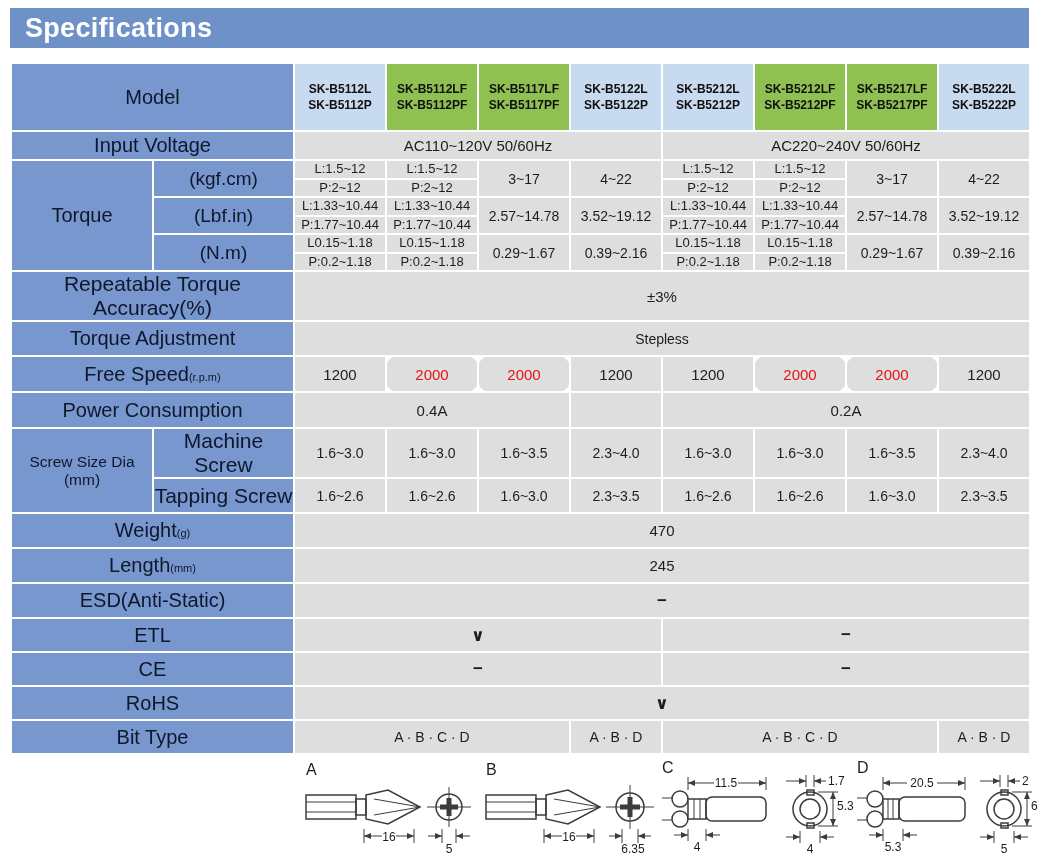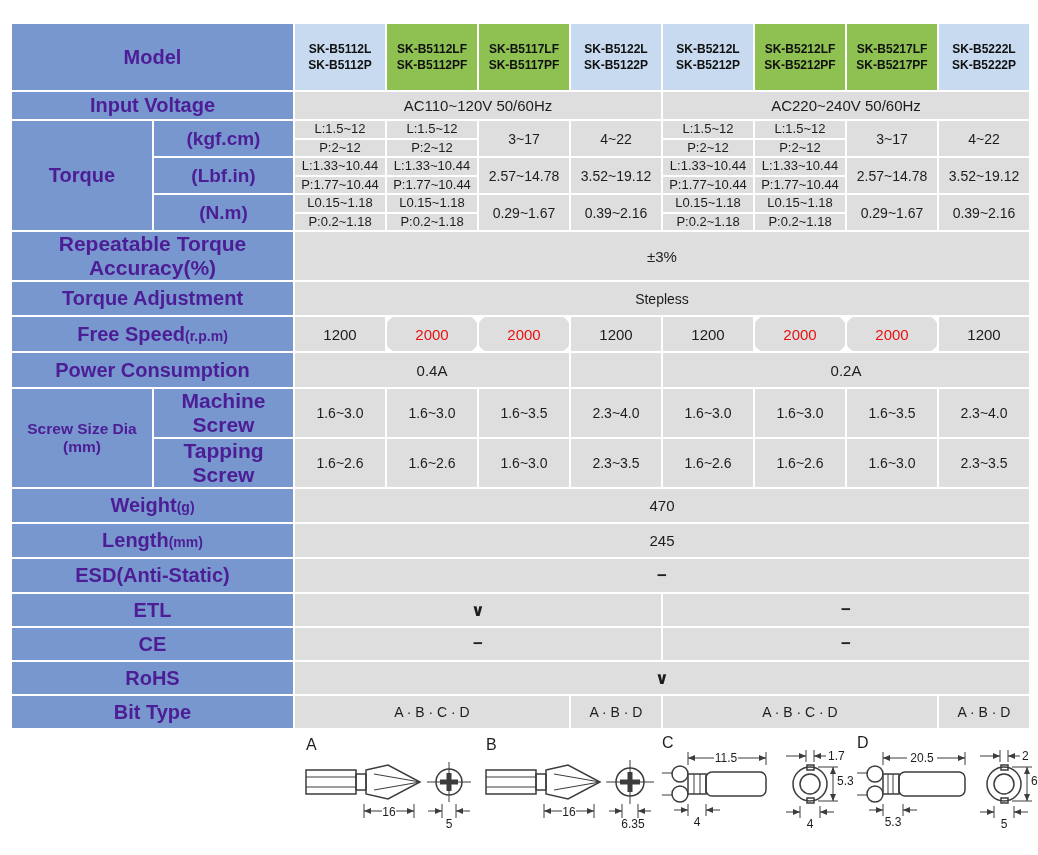--- a/index.html
+++ b/index.html
@@ -2,24 +2,24 @@
 <html lang="en"><head>
 <meta charset="utf-8">
 <style>
   html,body{margin:0;padding:0;background:#fff;}
   body{width:1038px;height:855px;font-family:"Liberation Sans","DejaVu Sans",sans-serif;overflow:hidden;}
   .page{padding:8px 9px 0 10px;}
   .title-bar{box-sizing:border-box;width:1019px;height:40px;background:#6e91c8;color:#fff;
     font-size:27px;font-weight:bold;line-height:40px;padding-left:15px;letter-spacing:.3px;}
   table.spec{border-collapse:collapse;table-layout:fixed;width:1019px;margin-top:14px;}
   table.spec td{border:2px solid #fff;padding:0;text-align:center;vertical-align:middle;overflow:hidden;}
-  .lbl{background:#7897cf;color:#4c1d95;font-size:20px;font-weight:700;}
+  .lbl{background:#7897cf;color:#0f172a;font-size:20px;font-weight:400;}
   .lbl-sm{font-size:21px;}
   .lbl-xs{font-size:15.5px;line-height:18px;}
-  .sfx{font-size:14px;text-align:center;}
+  .sfx{font-size:11px;text-align:center;}
   .cell{background:#dedede;color:#1d1d1d;font-size:15px;}
   .cell-sm{font-size:14px;margin-left:8px;}
   .model{font-weight:bold;font-size:12px;line-height:16px;color:#101010;}
   .mblue{background:#c7daf0;}
   .mgreen{background:#8ec152;}
   .red{color:#e81111;border-radius:12px;}
   .dual div{font-size:13px;line-height:16.5px;color:#1d1d1d;}
   .dual .dbot{border-top:2px solid #fff;}
   .mark{font-size:17px;font-weight:bold;}
   
@@ -42,20 +42,21 @@
   .fat{stroke:#3c3c3c;stroke-width:5;fill:none;}
   .arr{fill:#3c3c3c;stroke:none;}
   .dimtxt{font-size:12px;fill:#1d1d1d;}
   .biglbl{font-size:16px;fill:#1d1d1d;}
 </style>
 </head>
 <body>
 
 <div class="page">
 
+  <div class="title-bar">Specifications</div>
 
   <table class="spec">
     <colgroup>
       <col style="width:142px">
         <col style="width:141px">
       <col style="width:92px">
         <col style="width:92px">
         <col style="width:92px">
         <col style="width:92px">
       <col style="width:92px">

